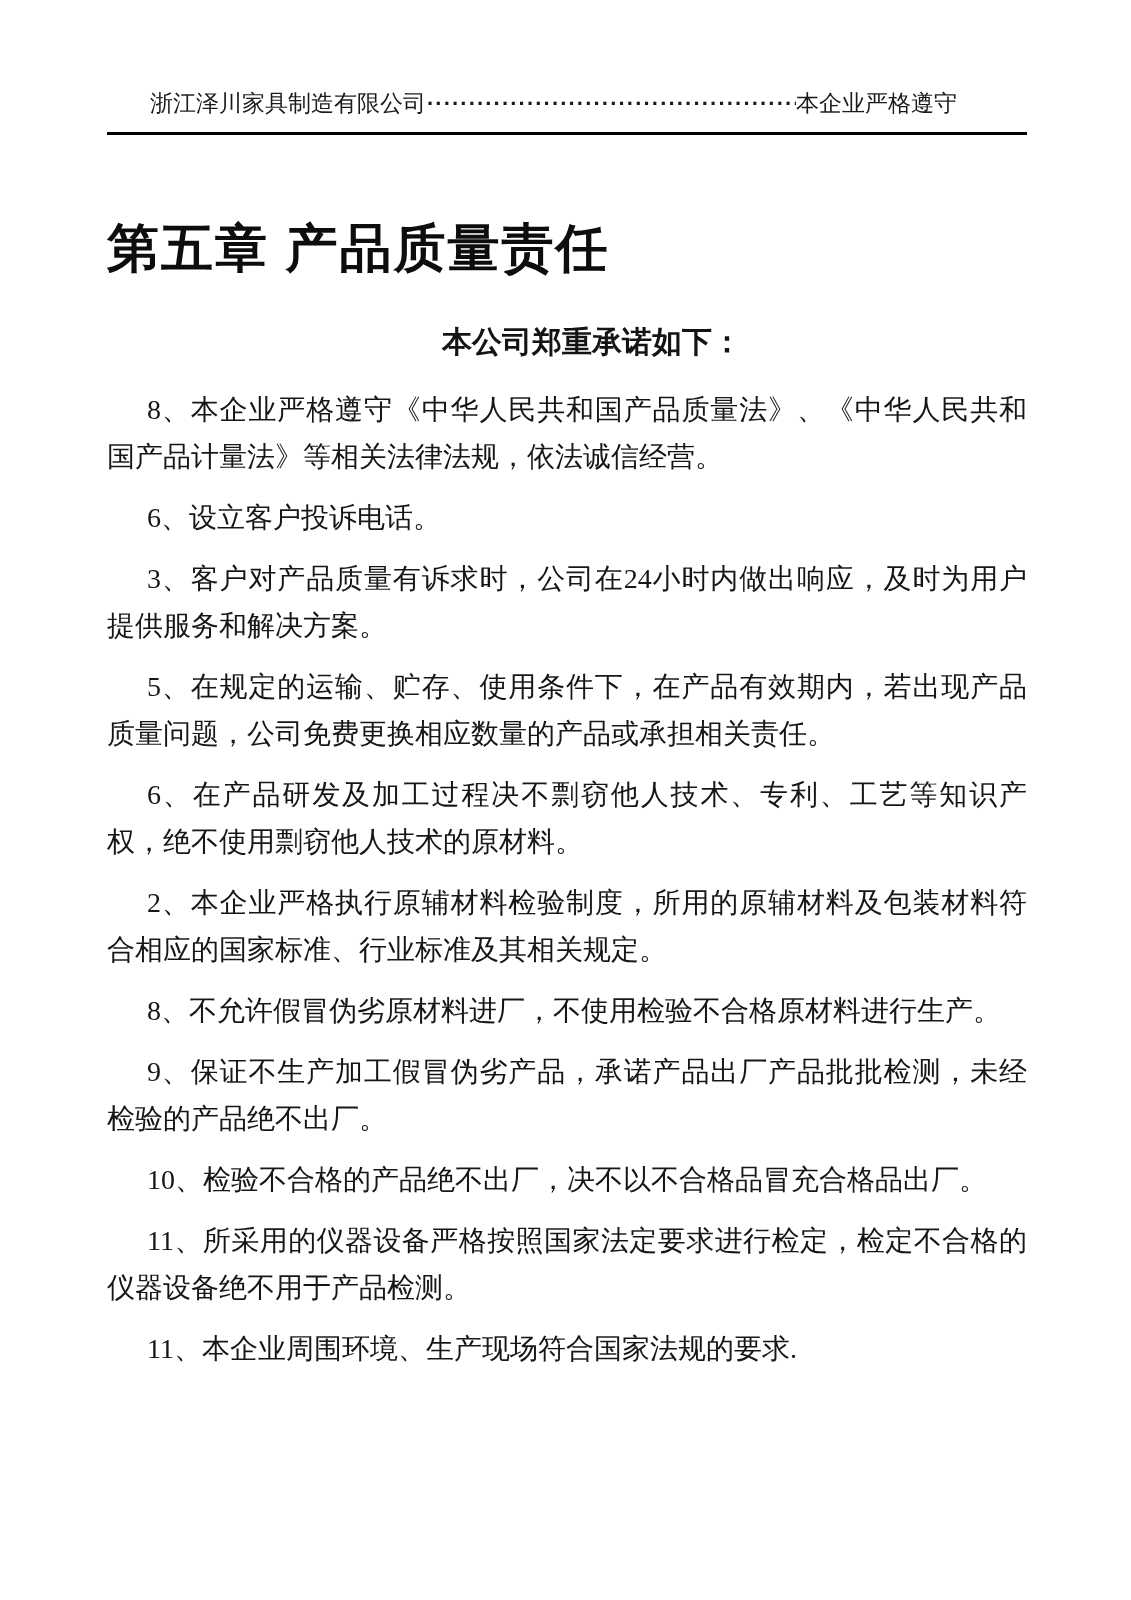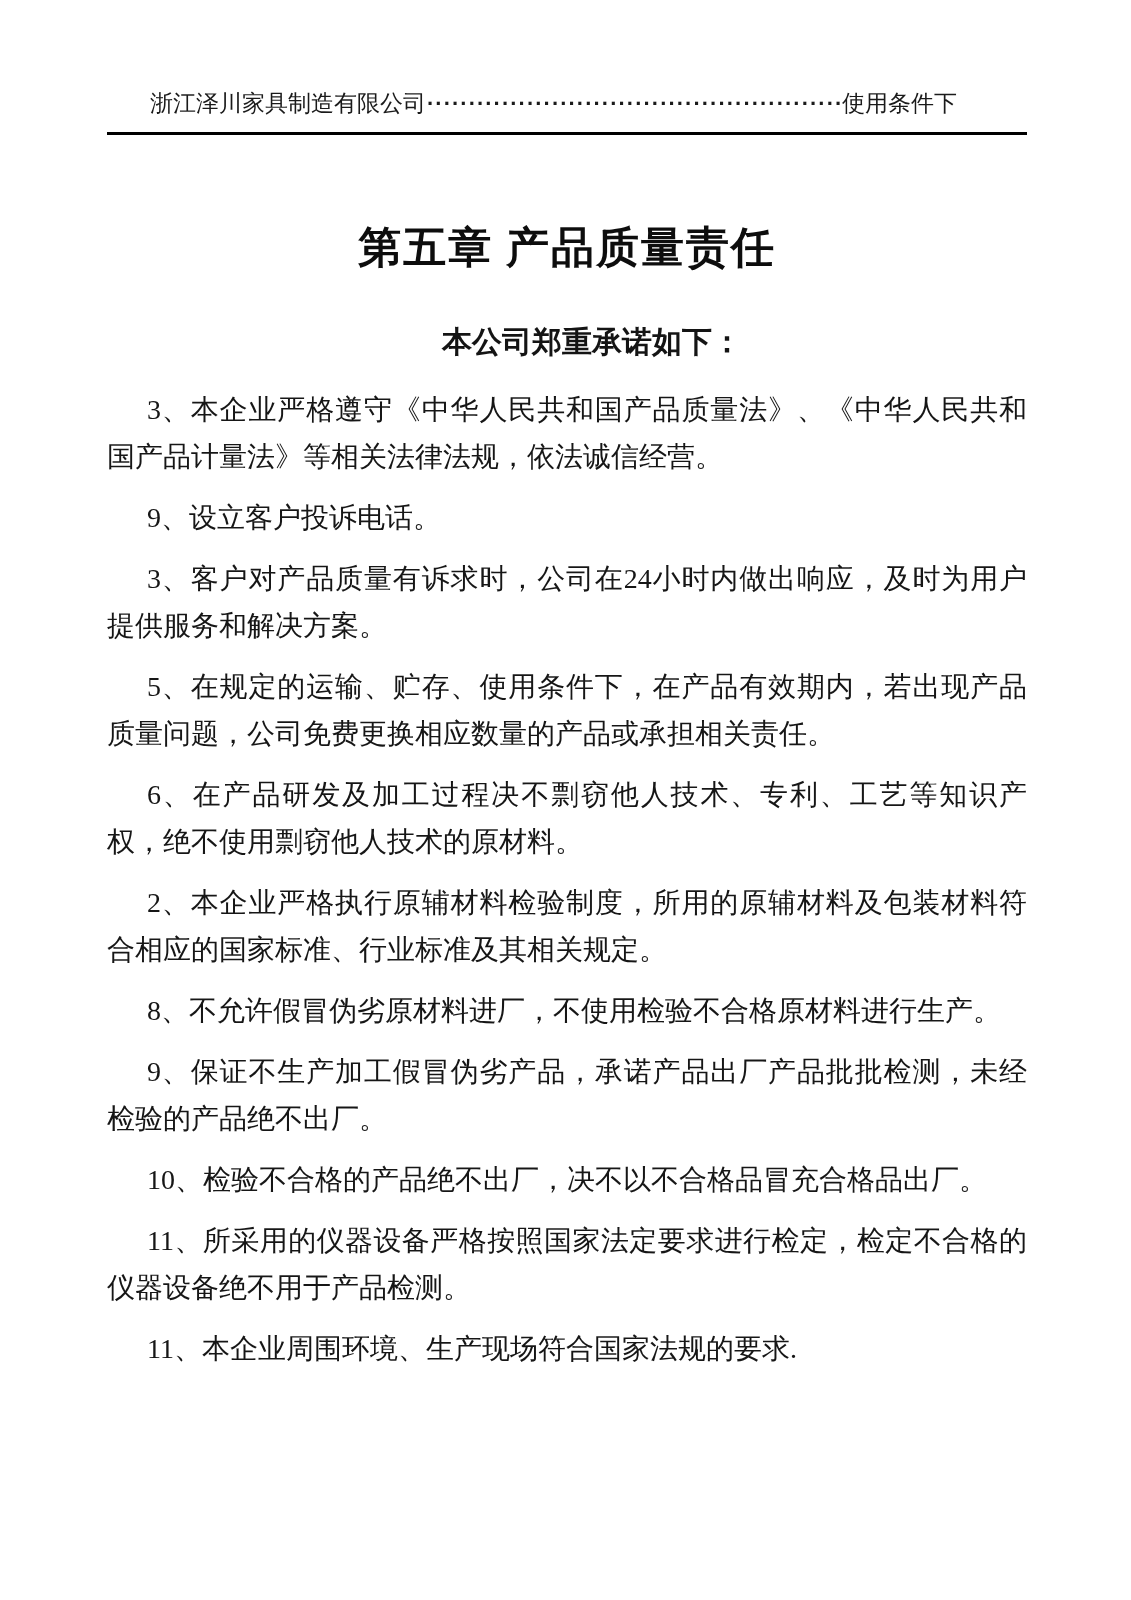--- a/index.html
+++ b/index.html
@@ -46,24 +46,23 @@
   .header-report { flex: 0 0 auto; }
   .header-rule {
     margin-top: 13px;
     border: none;
     border-top: 3px solid #000000;
     height: 0;
   }
   
   .chapter-title {
     margin: 85px 0 0 0;
-    text-align: center;
-    font-family: Liberation Serif, serif;
+    font-family: Liberation Sans, sans-serif;
     font-weight: bold;
-    font-size: 43px;
+    font-size: 52px;
     line-height: 56px;
     color: #0d0d0d;
     letter-spacing: 2px;
   }
   
   .intro {
     margin-top: 46px;
     padding-left: 50px;
     font-family: "Liberation Sans", sans-serif;
     font-weight: bold;
@@ -85,32 +84,32 @@
 </style>
 </head>
 <body>
 
 <div class="page">
 
   <div class="doc-header">
     <div class="header-row">
       <span class="header-company">浙江泽川家具制造有限公司</span>
       <span class="header-dots">································································································</span>
-      <span class="header-report">使用条件下</span>
+      <span class="header-report">本企业严格遵守</span>
     </div>
     <hr class="header-rule">
   </div>
 
   <h1 class="chapter-title">第五章 产品质量责任</h1>
 
   <div class="intro">本公司郑重承诺如下：</div>
 
   <div class="items">
-    <p class="item">3、本企业严格遵守《中华人民共和国产品质量法》、《中华人民共和国产品计量法》等相关法律法规，依法诚信经营。</p>
-    <p class="item">9、设立客户投诉电话。</p>
+    <p class="item">8、本企业严格遵守《中华人民共和国产品质量法》、《中华人民共和国产品计量法》等相关法律法规，依法诚信经营。</p>
+    <p class="item">6、设立客户投诉电话。</p>
     <p class="item">3、客户对产品质量有诉求时，公司在24小时内做出响应，及时为用户提供服务和解决方案。</p>
     <p class="item">5、在规定的运输、贮存、使用条件下，在产品有效期内，若出现产品质量问题，公司免费更换相应数量的产品或承担相关责任。</p>
     <p class="item">6、在产品研发及加工过程决不剽窃他人技术、专利、工艺等知识产权，绝不使用剽窃他人技术的原材料。</p>
     <p class="item">2、本企业严格执行原辅材料检验制度，所用的原辅材料及包装材料符合相应的国家标准、行业标准及其相关规定。</p>
     <p class="item">8、不允许假冒伪劣原材料进厂，不使用检验不合格原材料进行生产。</p>
     <p class="item">9、保证不生产加工假冒伪劣产品，承诺产品出厂产品批批检测，未经检验的产品绝不出厂。</p>
     <p class="item">10、检验不合格的产品绝不出厂，决不以不合格品冒充合格品出厂。</p>
     <p class="item">11、所采用的仪器设备严格按照国家法定要求进行检定，检定不合格的仪器设备绝不用于产品检测。</p>
     <p class="item">11、本企业周围环境、生产现场符合国家法规的要求.</p>
   </div>

